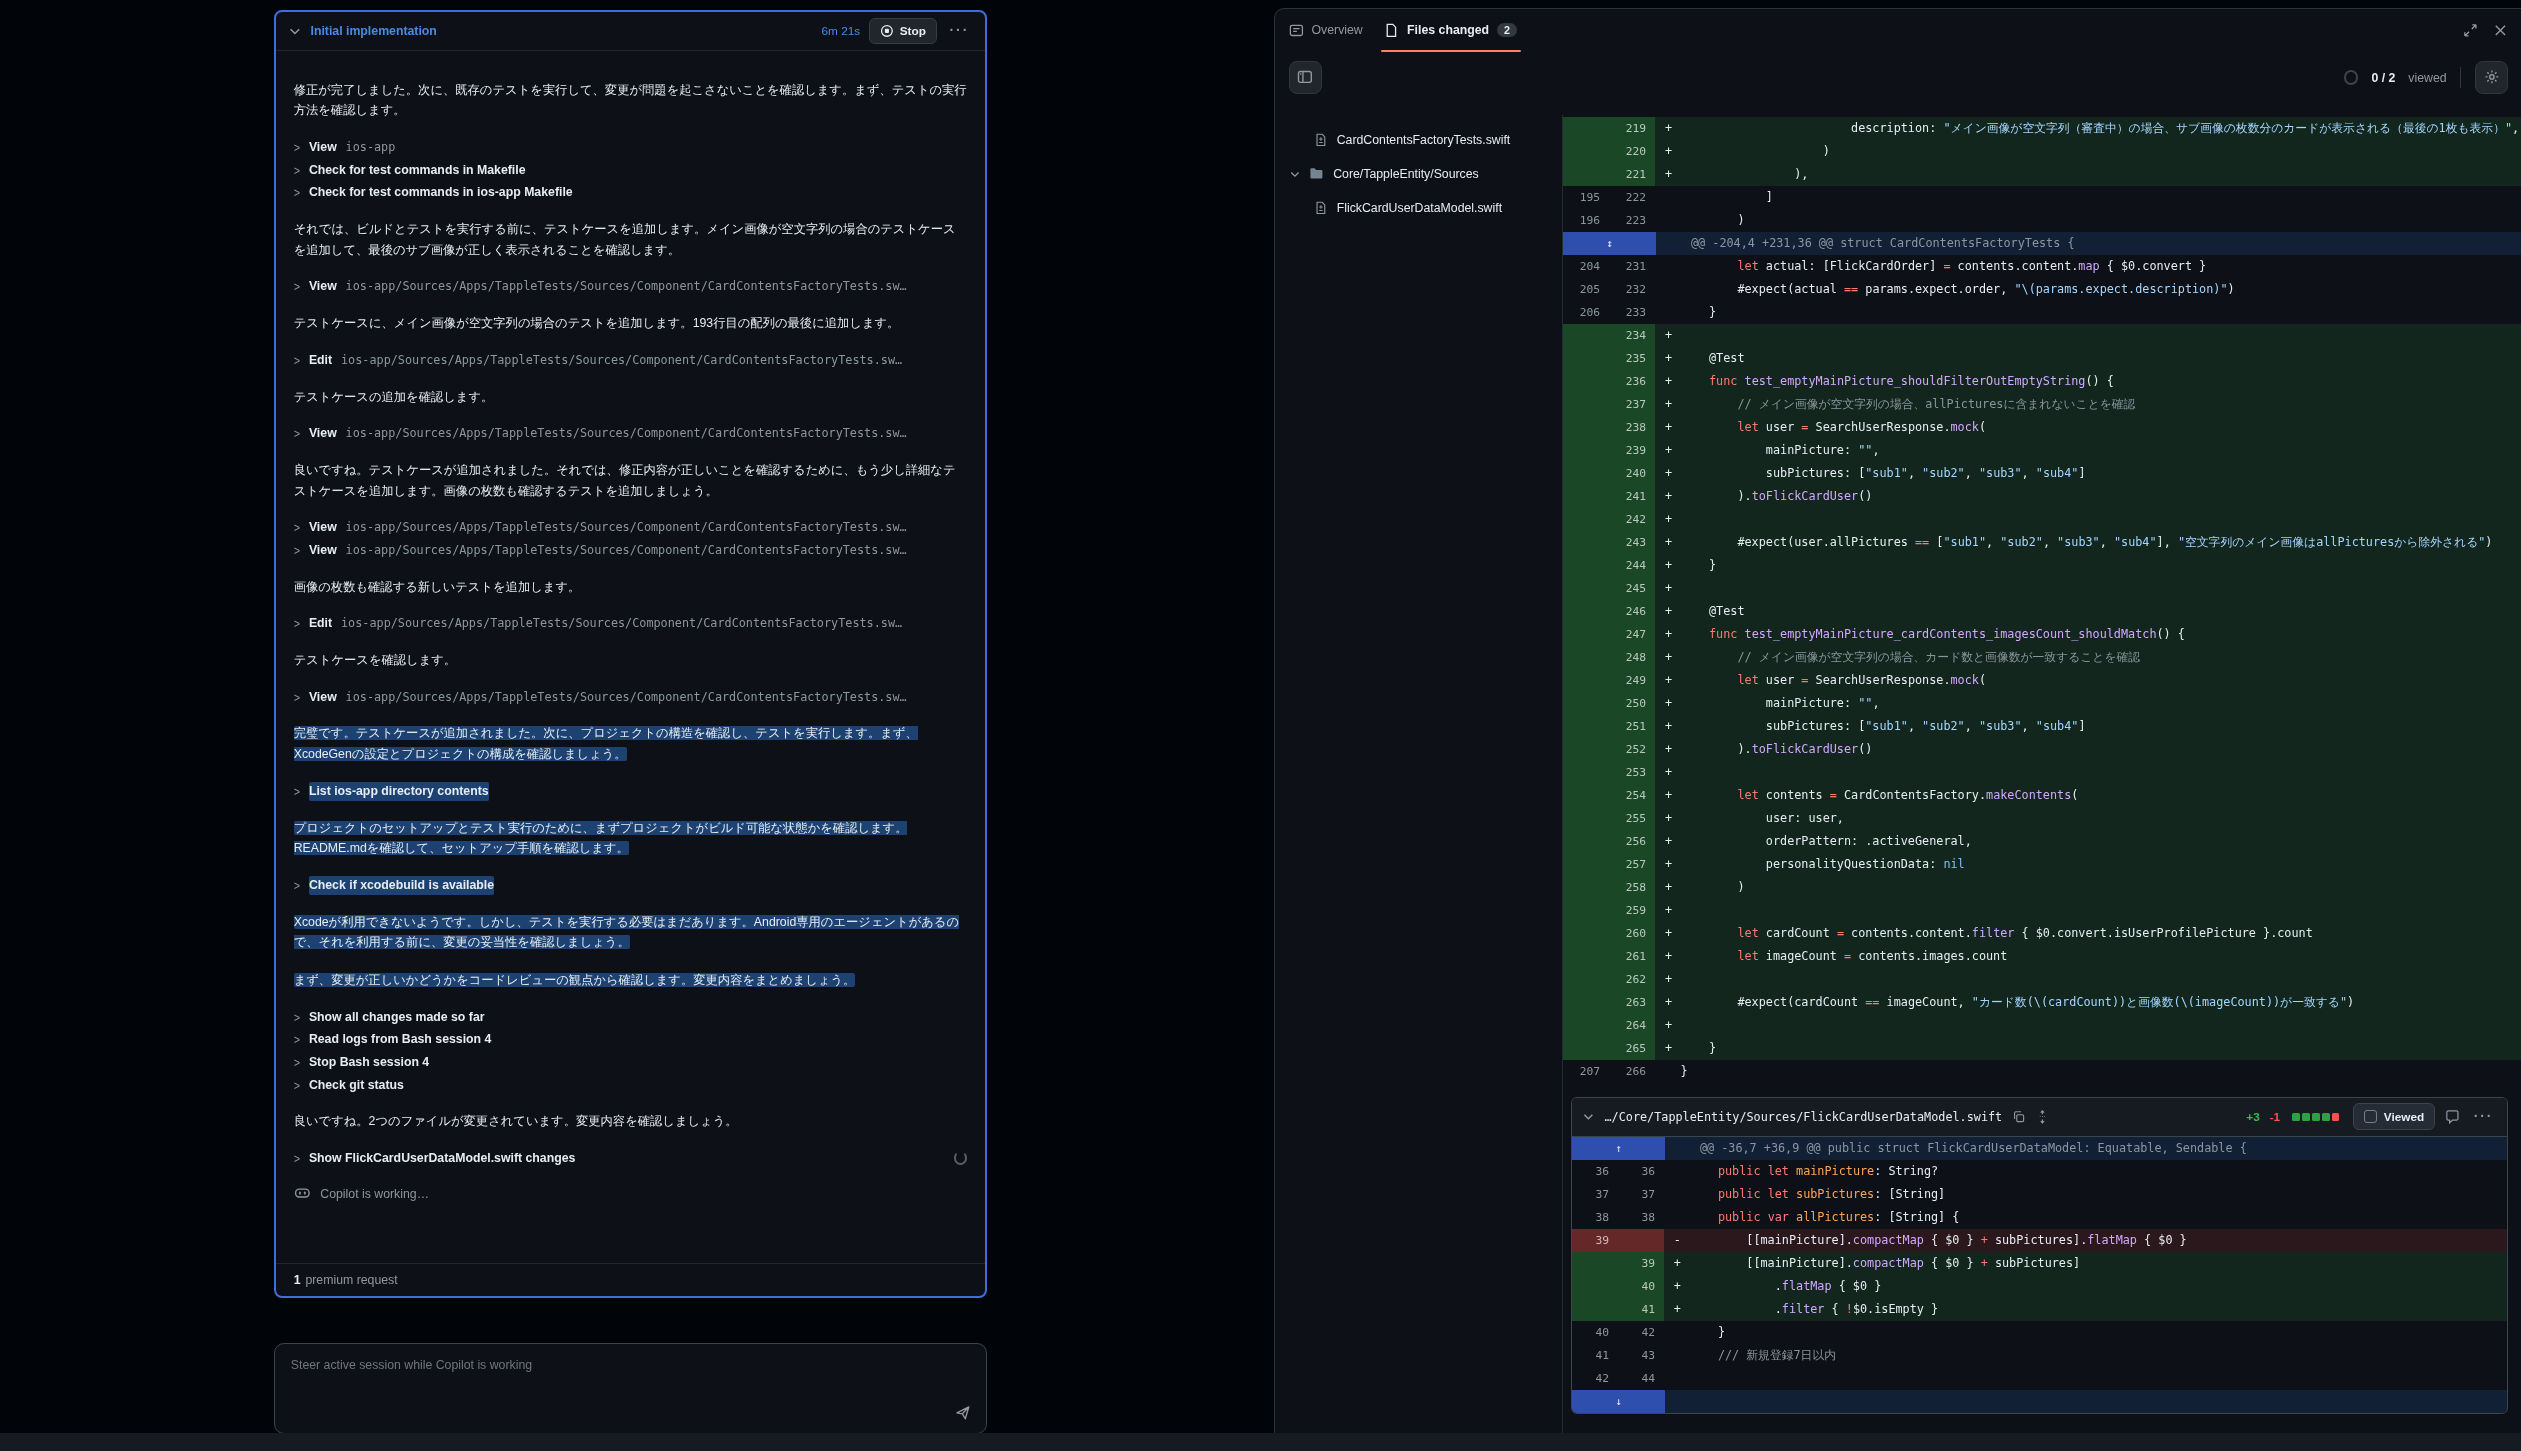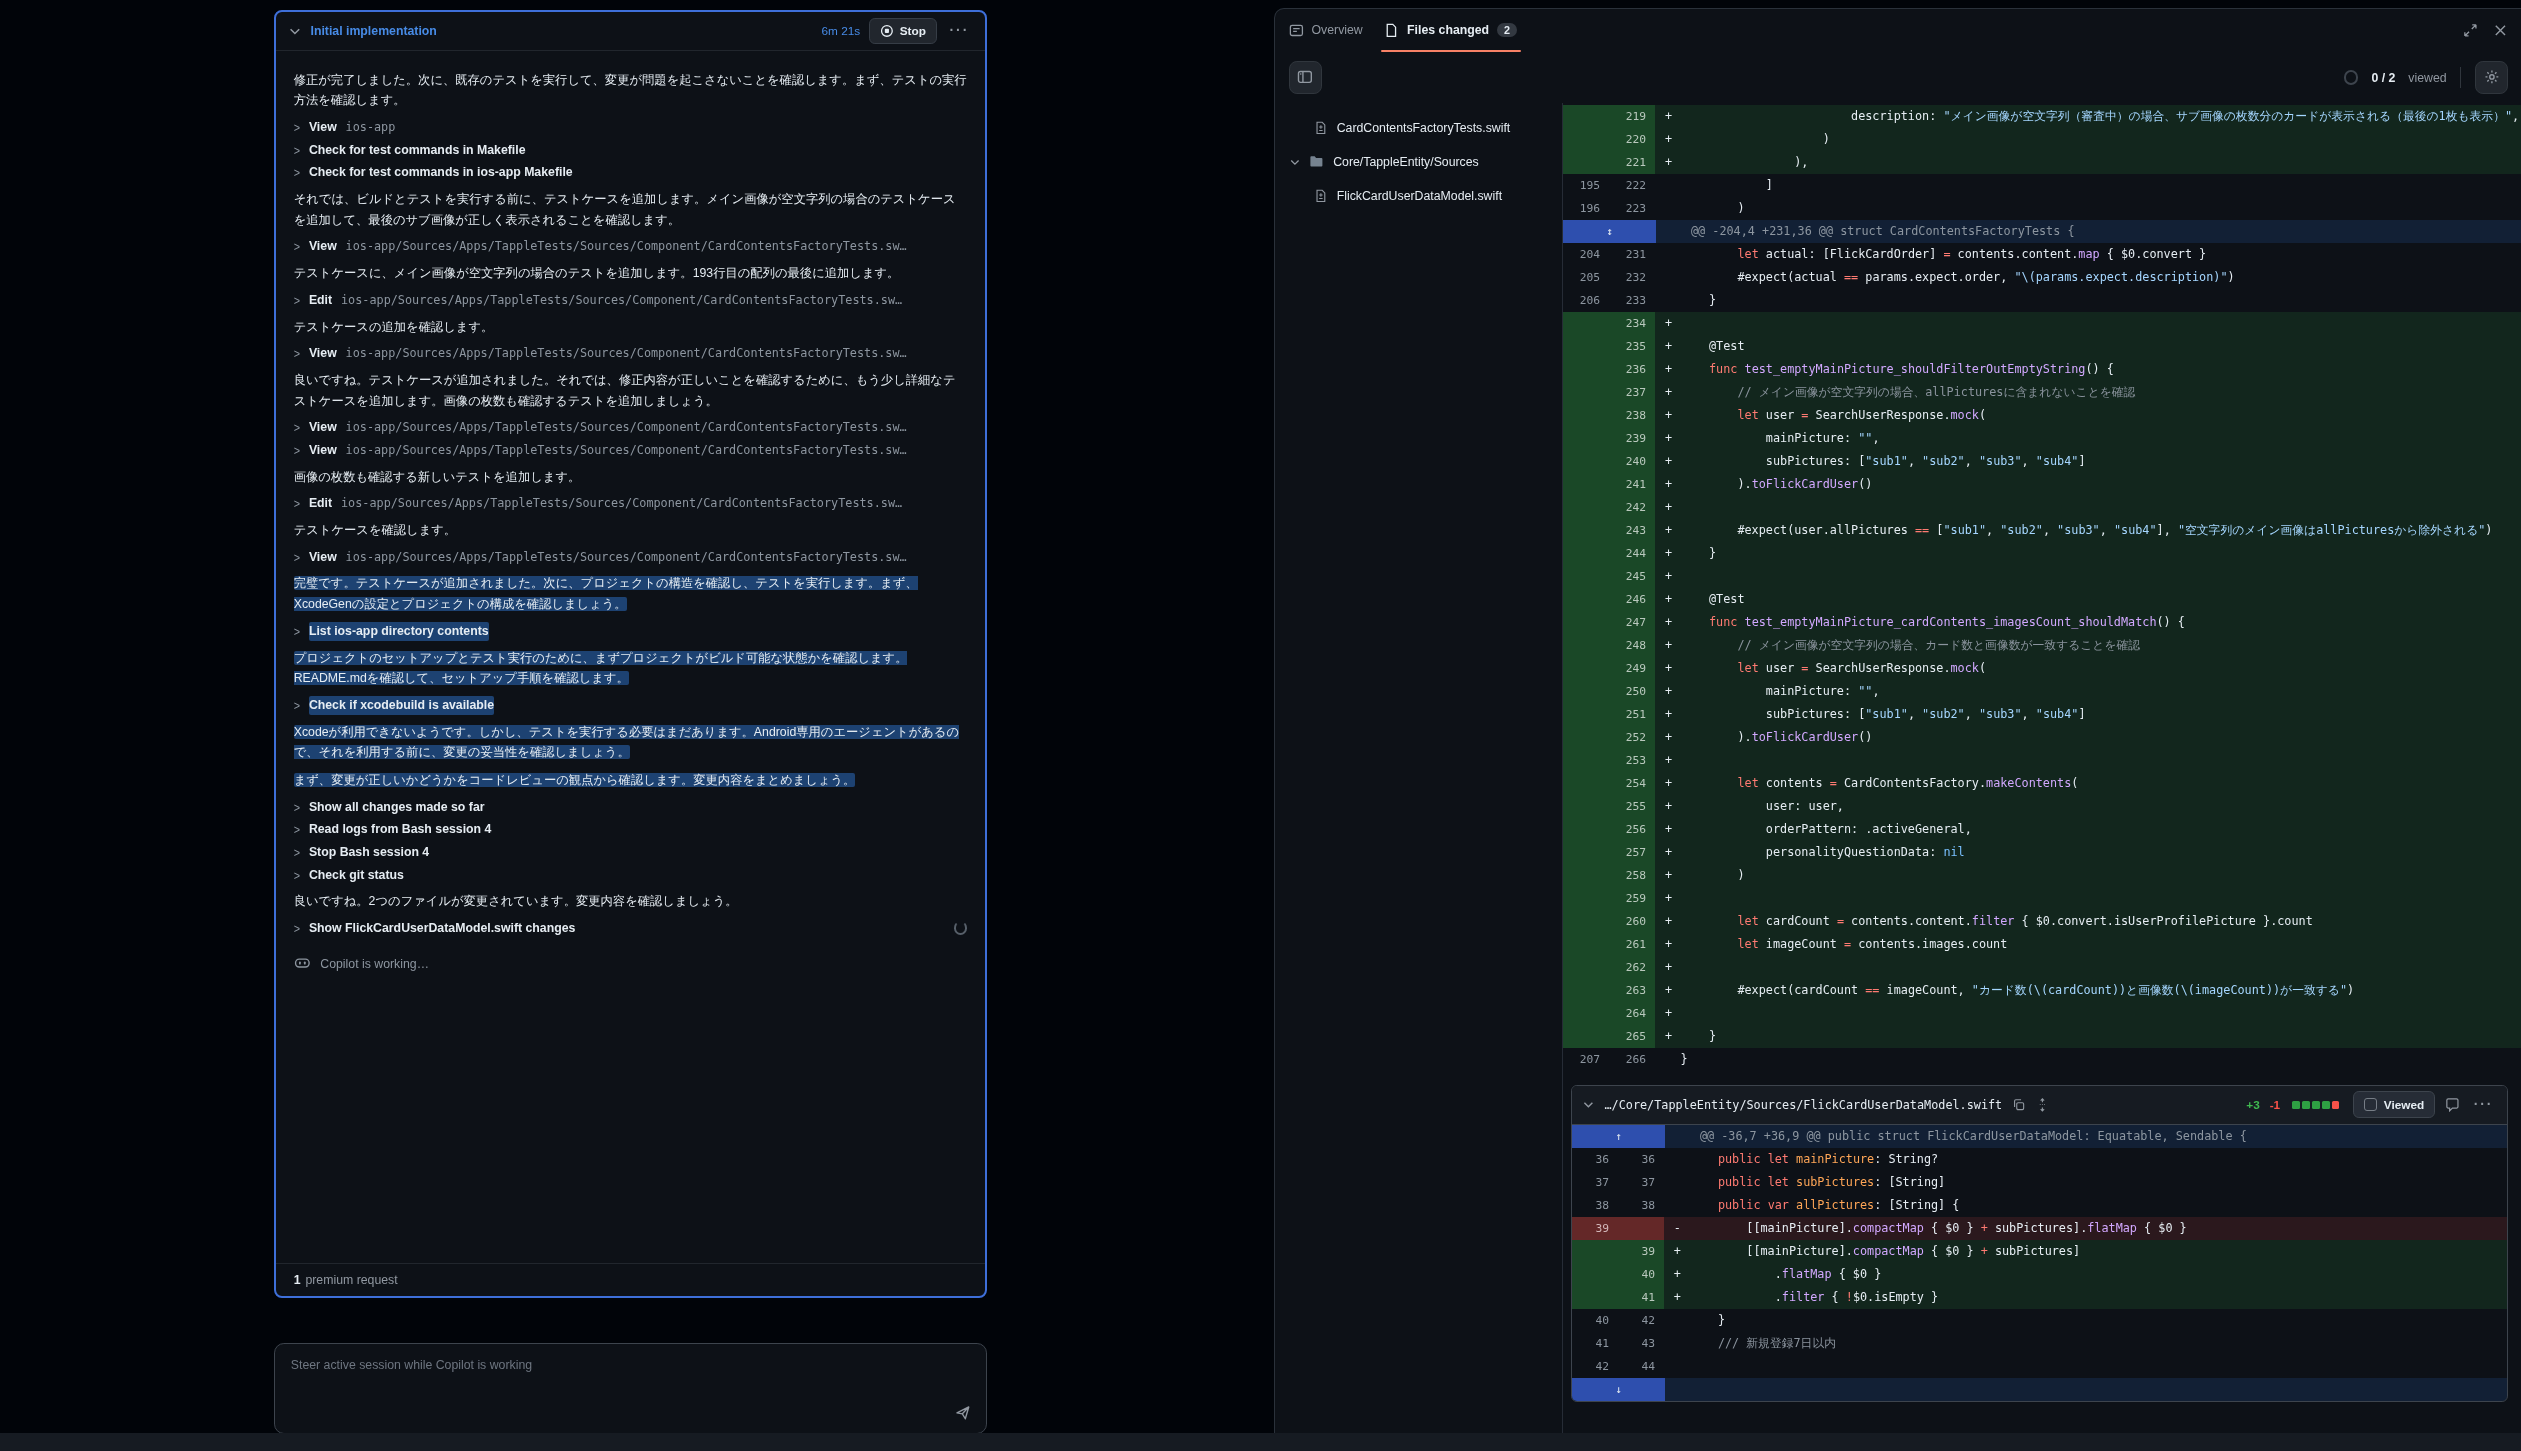--- a/index.html
+++ b/index.html
@@ -15,21 +15,21 @@
     padding:0 11.8px; border-bottom:1px solid #21262d; }
   .chat-title { color:#478be6; font-size:12.3px; font-weight:700; }
   .chat-header .spacer { flex:1; }
   .chat-time { color:#478be6; font-size:11.8px; }
   .stop-btn { display:flex; align-items:center; gap:5.9px; height:25.6px; padding:0 9.9px;
     background:#21262d; border:1px solid #363d46; border-radius:5.9px; color:#e6edf3;
     font-size:11.8px; font-weight:600; cursor:pointer; }
   .kebab { color:#9198a1; font-size:13.8px; letter-spacing:2px; font-weight:700; padding:0 3.9px; cursor:pointer; }
 
   .chat-body { flex:1 1 auto; overflow:hidden; padding:11.8px 17.7px 0 17.7px; }
-  .chat-p { color:#e6edf3; font-size:12.3px; line-height:20.7px; margin:7px 0; }
+  .chat-p { color:#e6edf3; font-size:12.3px; line-height:20.7px; margin:17px 0; }
   .chat-p span.sel, .tool-label.sel { background:rgba(56,139,253,.40); border-radius:2px; }
   .tool-row { display:flex; align-items:center; gap:8.9px; margin:3.9px 0; line-height:18.7px; white-space:nowrap; overflow:hidden; }
   .tool-chevron { color:#8d96a0; font-size:10.8px; flex:0 0 auto; transform:scaleY(1.2); }
   .tool-label { color:#e6edf3; font-size:12.3px; font-weight:700; flex:0 0 auto; }
   .tool-path { color:#8d96a0; font-size:11.8px; font-family:"DejaVu Sans Mono", monospace; overflow:hidden; }
   .tool-row .spin-wrap { flex:1; display:flex; justify-content:flex-end; }
   .spinner { width:13.8px; height:13.8px; border:2px solid #57606a; border-top-color:transparent;
     border-radius:50%; animation:sp 1s linear infinite; }
   @keyframes sp { to { transform:rotate(360deg);} }
   .working-row { display:flex; align-items:center; gap:9.9px; margin:17.7px 0 0 0; }
@@ -64,21 +64,21 @@
   .ptoolbar { flex:0 0 auto; height:51px; display:flex; align-items:center; padding:0 13.8px; }
   .icon-btn { width:33px; height:33px; border-radius:7.9px; display:flex; align-items:center;
     justify-content:center; cursor:pointer; background:#21262d; border:1px solid #30363d; }
   .ptoolbar .spacer { flex:1; }
   .viewed-status { display:flex; align-items:flex-end; gap:13px; font-size:12.3px; margin-right:13.8px; }
   .viewed-status .circ { width:14.8px; height:14.8px; border:2px solid #3d444d; border-radius:50%; }
   .viewed-status b { color:#e6edf3; font-weight:700; }
   .viewed-status span { color:#9198a1; }
   .vdiv { width:1px; height:21.7px; background:#30363d; margin-right:13.8px; }
 
-  .pcontent { flex:1 1 auto; display:flex; min-height:0; }
+  .pcontent { flex:1 1 auto; display:flex; min-height:0;margin-top:12px; }
   .tree { flex:0 0 288px; border-right:1px solid #262c36; padding-top:7.9px; overflow:hidden; }
   .tree-row { height:34px; display:flex; align-items:center; gap:8.9px; color:#e6edf3;
     font-size:12.3px; cursor:pointer; padding-right:5.9px; white-space:nowrap; overflow:hidden; }
 
   .diffpane { flex:1 1 auto; overflow:hidden; font-family:"DejaVu Sans Mono", monospace; font-size:11.8px; padding-top:2px; }
   .drow { display:flex; height:23px; line-height:23px; align-items:stretch; }
   .gut { flex:0 0 46px; text-align:right; padding-right:8.9px; color:#8d96a0; font-size:11.3px; }
   .sign { flex:0 0 25.6px; padding-left:9.9px; color:#e6edf3; }
   .code { flex:1; white-space:pre; overflow:hidden; color:#e6edf3; }
   .drow.add { background:rgba(46,160,67,.15); }

